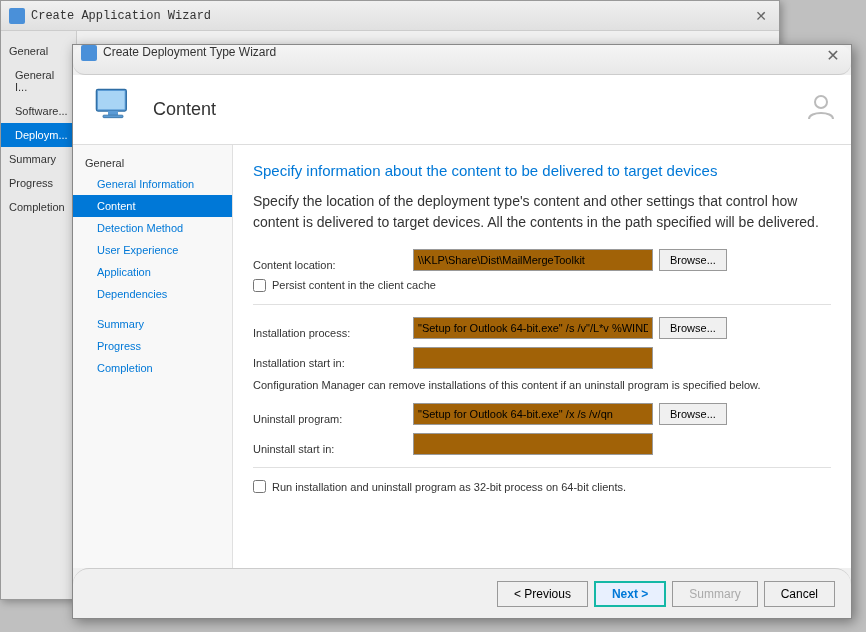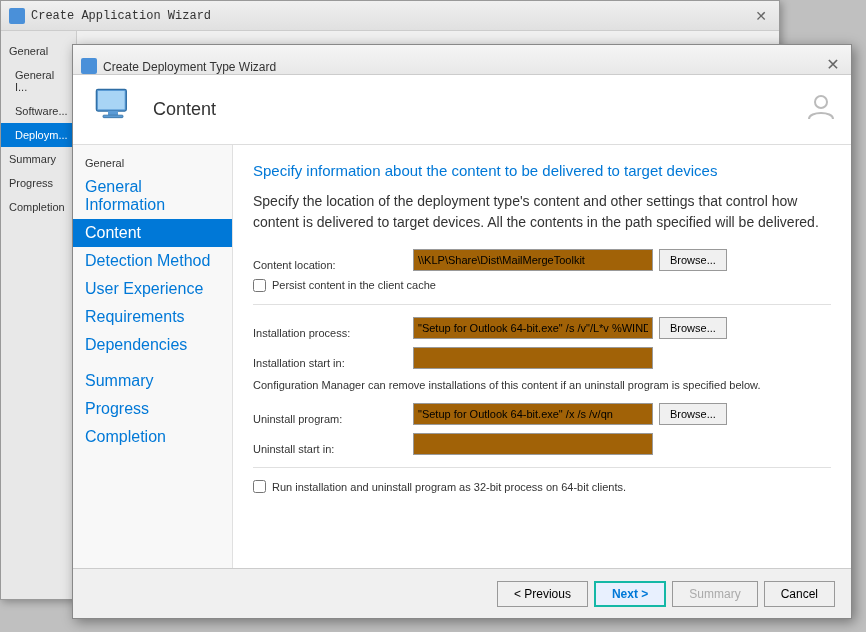--- a/index.html
+++ b/index.html
@@ -85,23 +85,24 @@
       width: 780px;
       height: 575px;
       background: #f0f0f0;
       border: 1px solid #888;
       box-shadow: 3px 3px 12px rgba(0,0,0,0.4);
     }
     .modal-titlebar {
       background: linear-gradient(to bottom, #f5f5f5, #e8e8e8);
       height: 30px;
       display: flex;
-      align-items: flex-end;
+      align-items: flex-start;
       padding: 0 8px;
       border-bottom: 1px solid #ccc;
+      border-radius: 12px;
     }
     .modal-icon {
       width: 16px; height: 16px;
       background: #4a90d9;
       margin-right: 6px;
       border-radius: 2px;
       flex-shrink: 0;
     }
     .modal-title {
       font-size: 12px;
@@ -157,22 +158,22 @@
       border-right: 1px solid #e0e0e0;
       padding: 8px 0;
     }
     .nav-section-header {
       padding: 4px 12px;
       font-size: 11px;
       color: #333;
       font-weight: normal;
     }
     .nav-item {
-      padding: 5px 12px 5px 12px;
-      font-size: 16px;
+      padding: 5px 12px 5px 24px;
+      font-size: 11px;
       color: #0078d7;
       cursor: pointer;
     }
     .nav-item.active {
       background: #0078d7;
       color: white;
     }
     .nav-item.plain {
       color: #0078d7;
     }
@@ -256,20 +257,21 @@
     
     .modal-footer {
       height: 50px;
       border-top: 1px solid #ccc;
       display: flex;
       align-items: center;
       justify-content: flex-end;
       padding: 0 16px;
       gap: 6px;
       background: #f0f0f0;
+      border-radius: 16px;
     }
     .footer-btn {
       height: 26px;
       padding: 0 16px;
       font-size: 12px;
       border: 1px solid #999;
       background: #f0f0f0;
       cursor: pointer;
     }
     .footer-btn.primary {
@@ -333,21 +335,21 @@
   </div>
 
   <div class="modal-body">
 
     <div class="modal-nav">
       <div class="nav-section-header">General</div>
       <div class="nav-item plain">General Information</div>
       <div class="nav-item active">Content</div>
       <div class="nav-item plain">Detection Method</div>
       <div class="nav-item plain">User Experience</div>
-      <div class="nav-item plain">Requirements</div>
+      <div class="nav-item plain">Application</div>
       <div class="nav-item plain">Dependencies</div>
       <div style="height:8px;"></div>
       <div class="nav-item plain">Summary</div>
       <div class="nav-item plain">Progress</div>
       <div class="nav-item plain">Completion</div>
     </div>
 
     <div class="modal-content">
       <div class="content-heading">Specify information about the content to be delivered to target devices</div>
       <div class="content-description">Specify the location of the deployment type's content and other settings that control how content is delivered to target devices. All the contents in the path specified will be delivered.</div>

